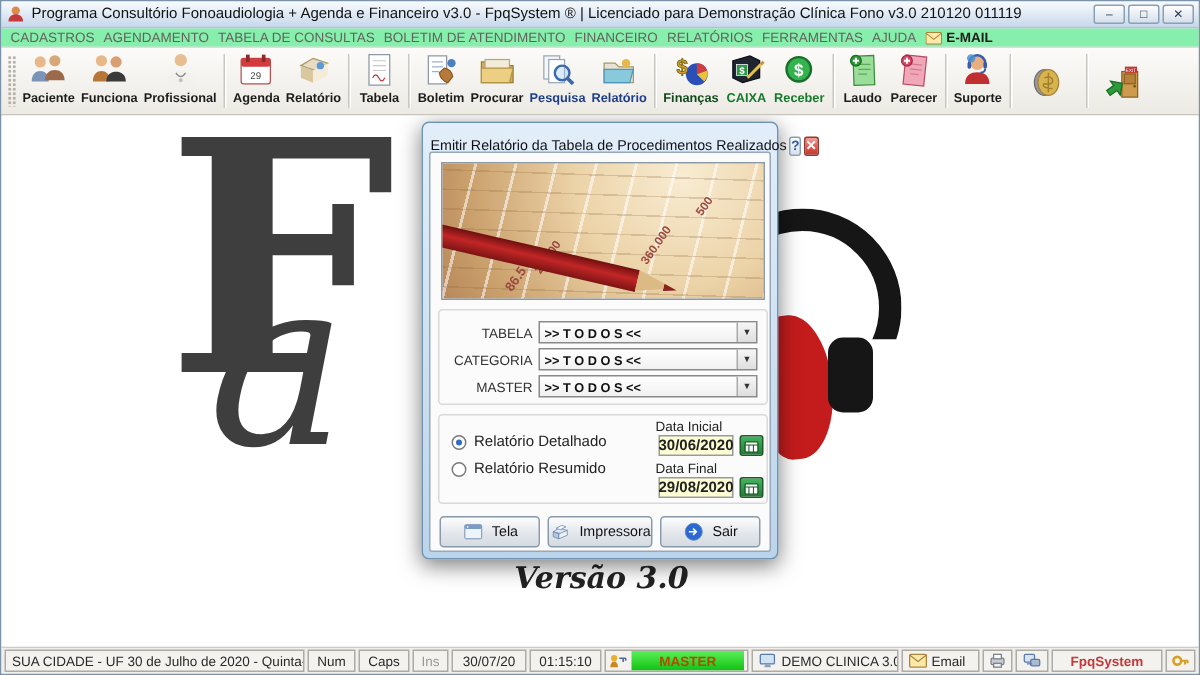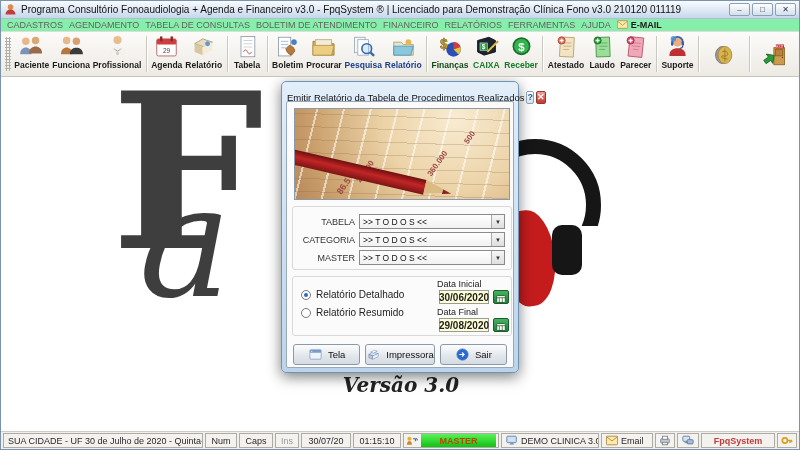--- a/index.html
+++ b/index.html
@@ -13,21 +13,21 @@
   .appicon{width:13px;height:13px;margin-right:4px;flex:0 0 auto}
   .title{font-size:10px;color:#111;white-space:nowrap;overflow:hidden;flex:1}
   .winbtns{display:flex;gap:2px;margin-left:4px}
   .wbtn{width:21px;height:13px;border:1px solid #8aa0b6;border-radius:2px;
     background:linear-gradient(#fefefe,#d4dfeb);font-size:8px;line-height:11px;text-align:center;color:#243a52}
 
   
   .menubar{height:13px;display:flex;align-items:center;gap:6px;padding:0 6px;
     background:#86efac;border-bottom:1px solid #e0ddd7;flex:0 0 auto}
   .mi{font-size:9px;color:#63625e;white-space:nowrap}
-  .mi.em{color:#1a1a1a;display:flex;align-items:flex-start;gap:3px;font-weight:bold}
+  .mi.em{color:#1a1a1a;display:flex;align-items:flex-end;gap:3px;font-weight:bold}
   .mi.em svg{width:11px;height:9px}
 
   
   .toolbar{height:45px;display:flex;align-items:stretch;padding:1px 2px;
     background:linear-gradient(#fcfbf9,#edeae4);border-bottom:1px solid #c7c4be;flex:0 0 auto}
   .grip{width:6px;margin:4px 2px;background-image:radial-gradient(#b3b0a8 1px,transparent 1.2px);background-size:3px 3px}
   .tsep{width:1px;background:#cac7c1;margin:3px 3px;box-shadow:1px 0 0 #fff}
   .ti{display:flex;flex-direction:column;align-items:center;justify-content:flex-start;padding:1px 2px 0;min-width:33px;cursor:pointer}
   .ti svg{width:27px;height:26px;flex:0 0 auto}
   .tl{font-size:8.5px;font-weight:bold;color:#1c1c1c;white-space:nowrap;line-height:10px}
@@ -72,21 +72,21 @@
     clip-path:polygon(0 0,100% 50%,0 100%);z-index:2}
 
   
   .gb{position:absolute;border:1px solid #d9d9d9;border-radius:3px;background:transparent}
   .gb1{left:5px;top:104px;width:220px;height:64px}
   .gb2{left:5px;top:174px;width:220px;height:60px}
   .frow{position:absolute;left:6px;right:6px;height:15px;display:flex;align-items:center}
   .flab{width:56px;text-align:right;font-size:9px;color:#333;margin-right:4px}
   .combo{flex:1;height:15px;border:1px solid #8a8a8a;background:linear-gradient(#fff,#f1f1f1);
     display:flex;align-items:center;overflow:hidden}
-  .combo .val{flex:1;font-size:8.5px;font-weight:normal;color:#111;padding-left:3px;white-space:nowrap}
+  .combo .val{flex:1;font-size:8.5px;font-weight:bold;color:#111;padding-left:3px;white-space:nowrap}
   .combo .arr{width:13px;height:100%;border-left:1px solid #aaa;background:linear-gradient(#f6f6f6,#dedede);
     font-size:6px;color:#333;display:flex;align-items:center;justify-content:center}
 
   .radio-row{position:absolute;left:8px;display:flex;align-items:center;gap:5px}
   .radio{width:10px;height:10px;border:1px solid #7a7a7a;border-radius:50%;background:#fff;position:relative}
   .radio.sel:after{content:"";position:absolute;left:2px;top:2px;width:4px;height:4px;border-radius:50%;background:#2e6cc0}
   .rlab{font-size:10px;color:#222}
 
   .dlab{position:absolute;font-size:9px;color:#222}
   .dfield{position:absolute;width:50px;height:14px;border:1px solid #9a9a9a;background:#ffffd6;
@@ -270,29 +270,20 @@
     <div class="ti">
       <svg viewBox="0 0 32 32">
           <circle cx="16" cy="15" r="11" fill="#1a6e2a"></circle>
           <circle cx="16" cy="15" r="9" fill="#34b44e"></circle>
           <text x="16" y="20.5" font-size="14" font-weight="bold" fill="#fff" text-anchor="middle" font-family="sans-serif">$</text>
         </svg>
       <span class="tl green">Receber</span>
     </div>
     <div class="tsep"></div>
 
-    <div class="ti">
-      <svg viewBox="0 0 32 32">
-          <rect x="8" y="4" width="17" height="24" fill="#f2e3c2" stroke="#b09a6a" transform="rotate(3 16 16)"></rect>
-          <path d="M12 11h10M12 15h10M12 19h7" stroke="#c0a878"></path>
-          <circle cx="10" cy="8" r="4.4" fill="#e06a5a" stroke="#a84030"></circle>
-          <path d="M10 5.5v5M7.5 8h5" stroke="#fff" stroke-width="1.6"></path>
-        </svg>
-      <span class="tl">Atestado</span>
-    </div>
     <div class="ti">
       <svg viewBox="0 0 32 32">
           <rect x="8" y="4" width="17" height="24" fill="#9ade9a" stroke="#3a8a3a" transform="rotate(-2 16 16)"></rect>
           <path d="M12 11h10M12 15h10M12 19h7" stroke="#5aaa5a"></path>
           <circle cx="10" cy="8" r="4.4" fill="#2a9a3a" stroke="#1a6a22"></circle>
           <path d="M10 5.5v5M7.5 8h5" stroke="#fff" stroke-width="1.6"></path>
         </svg>
       <span class="tl">Laudo</span>
     </div>
     <div class="ti">

